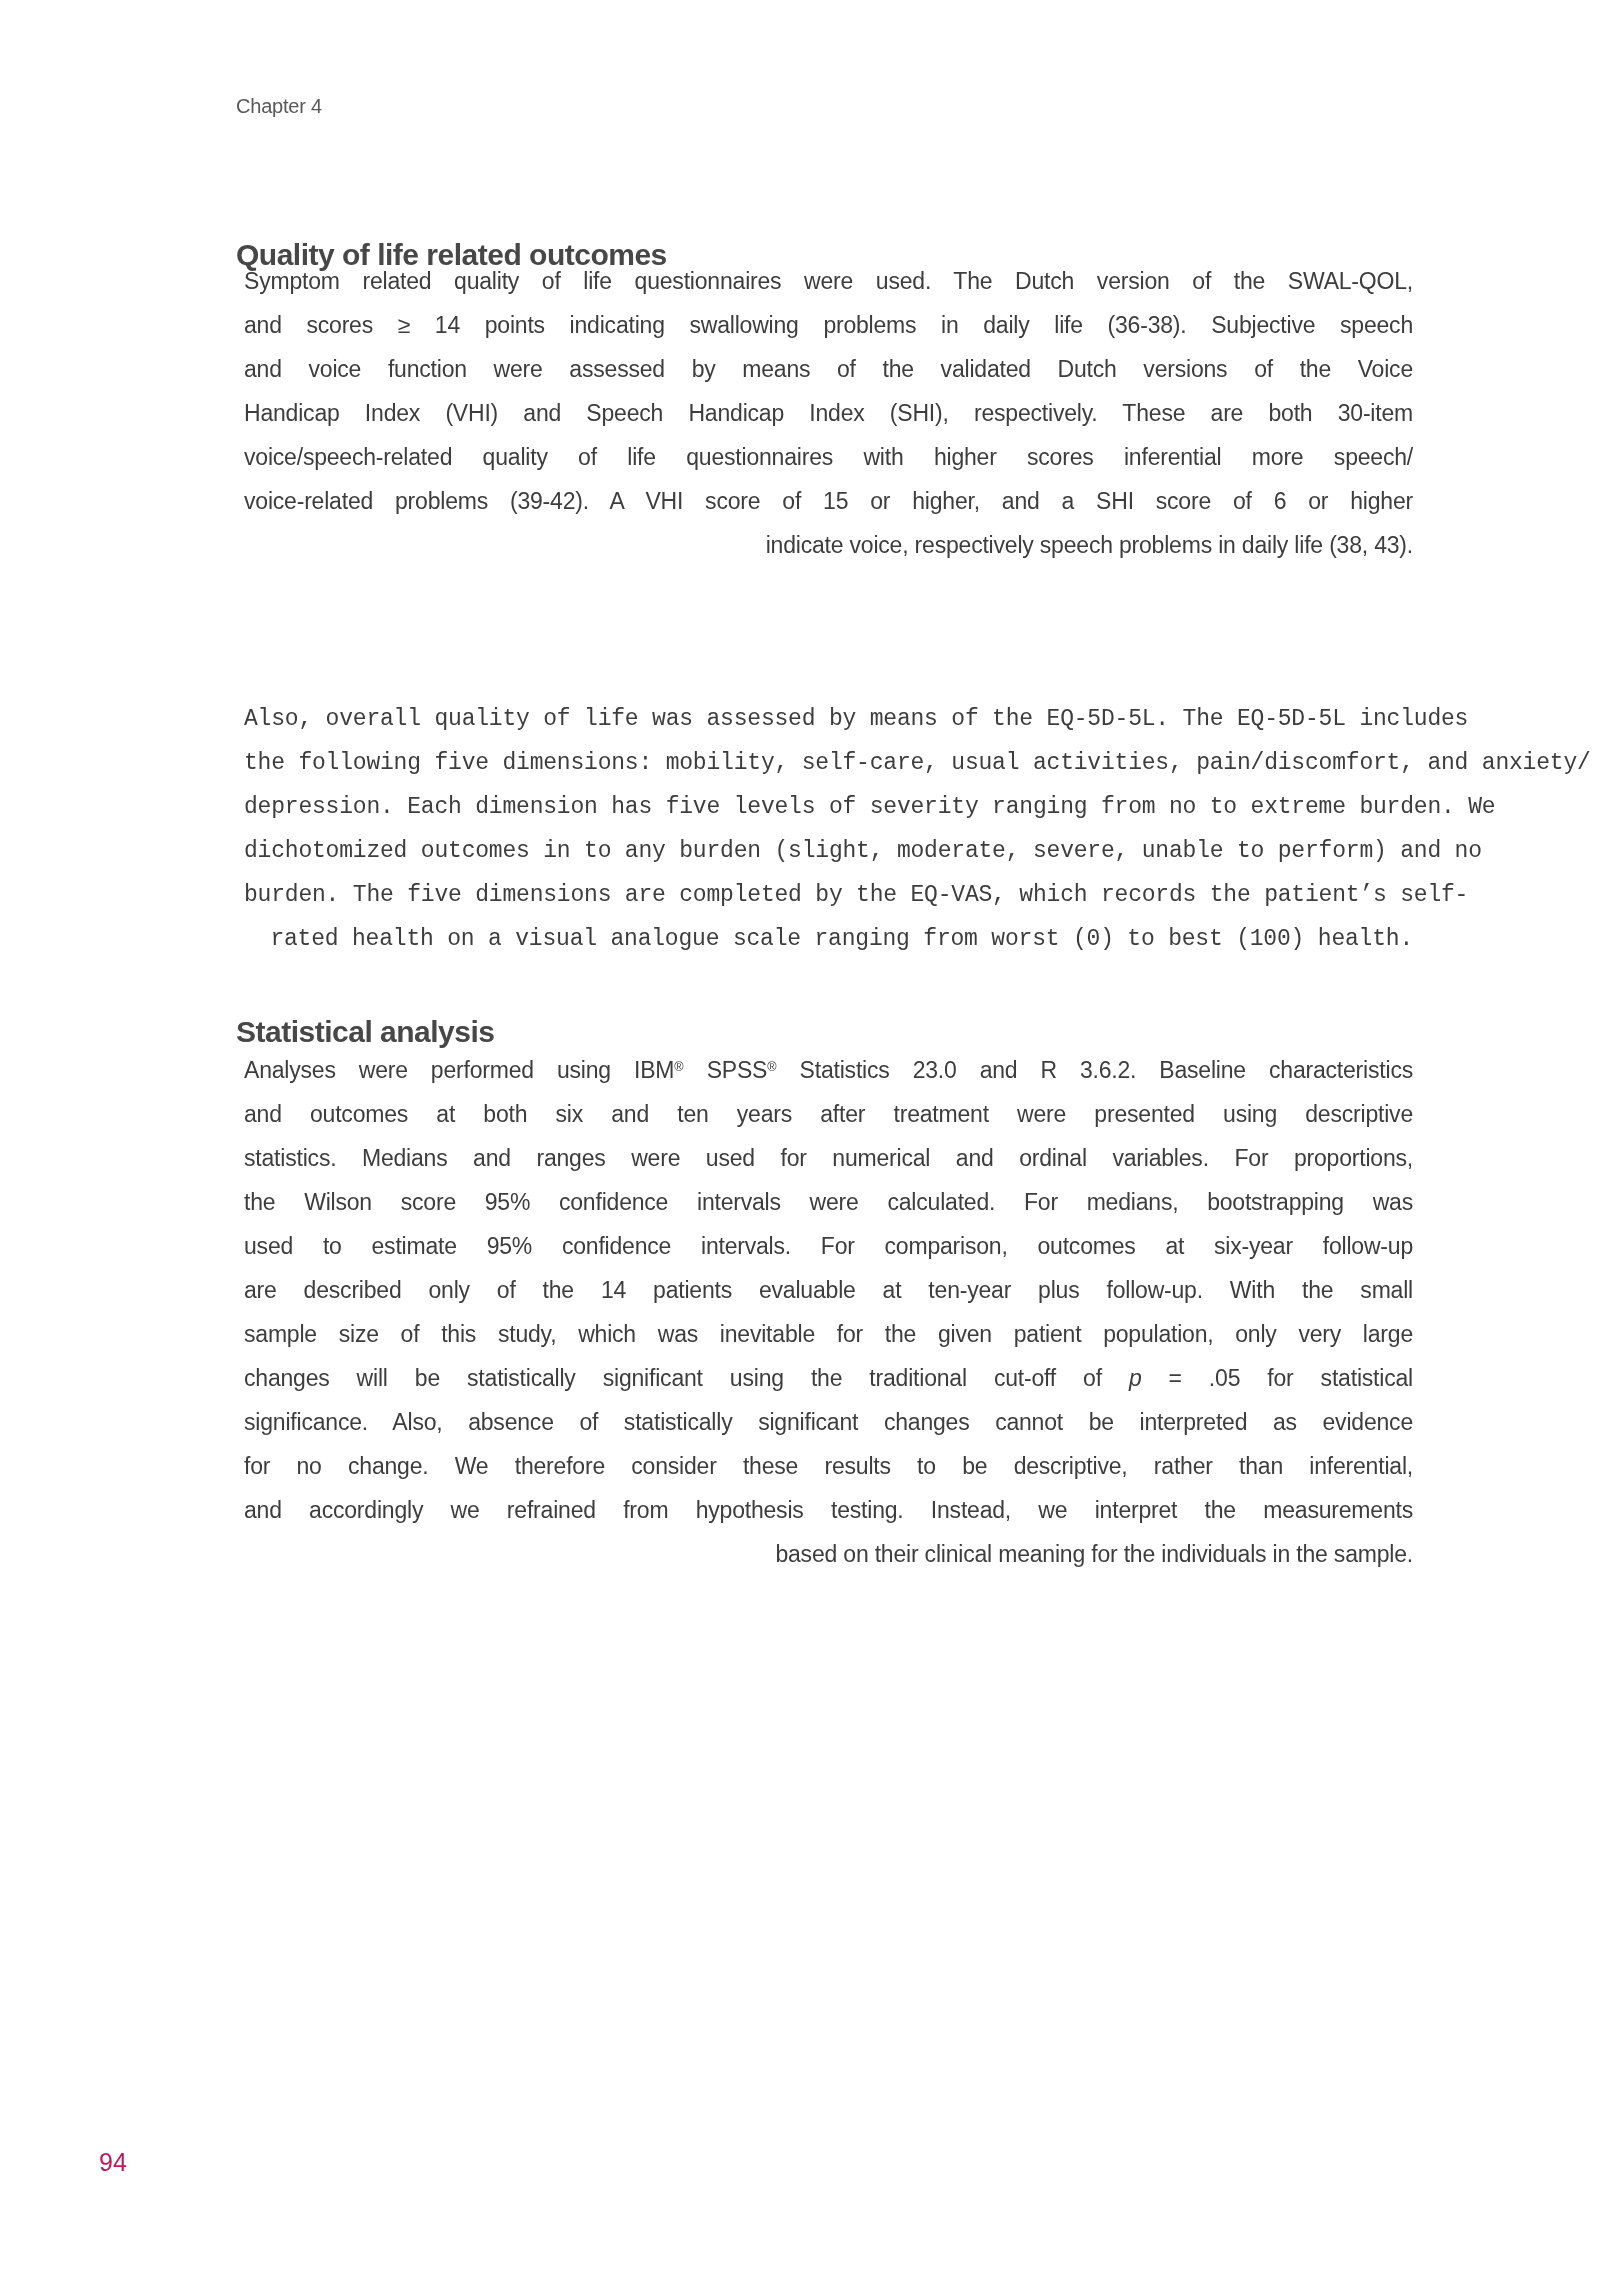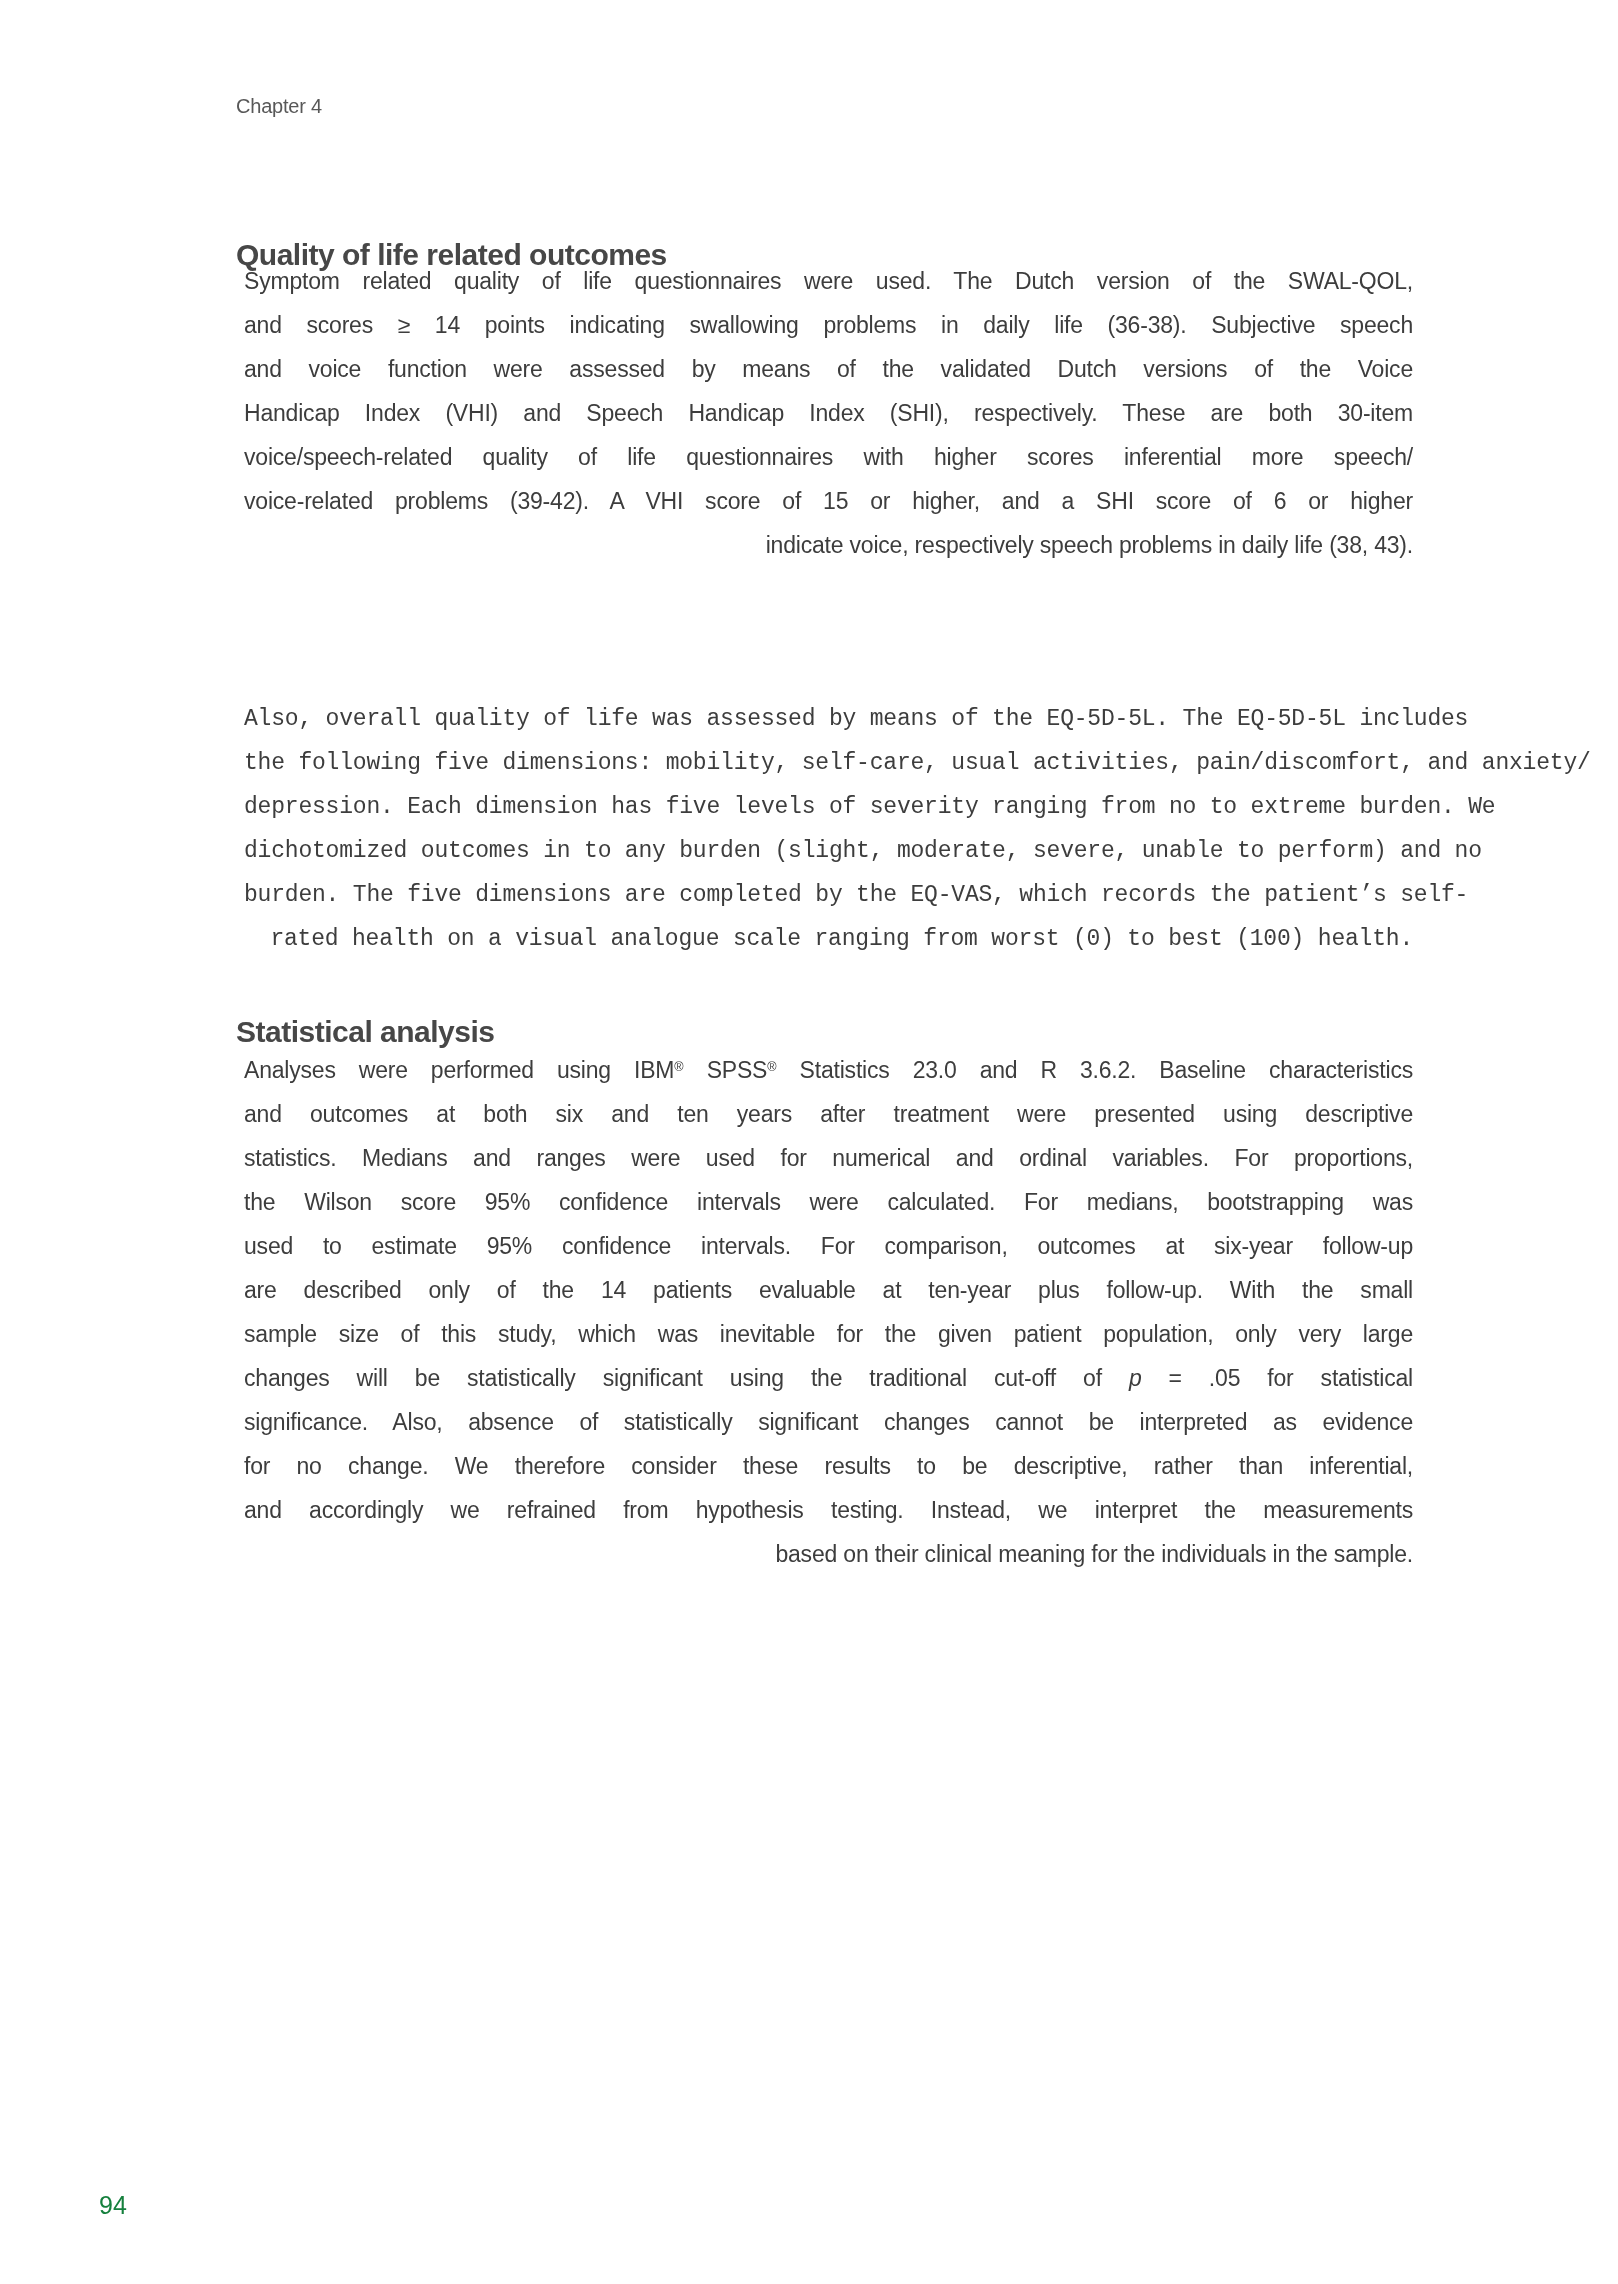--- a/index.html
+++ b/index.html
@@ -65,22 +65,21 @@
     font-size: 0.55em;
     vertical-align: 0.55em;
     letter-spacing: 0;
   }
   .page-number {
     position: absolute;
     left: 99px;
     top: 2147px;
     font-size: 25px;
     line-height: 1.2;
-    color: #15803d;
-    margin-top: 43px;
+    color: #be185d;
   }
 </style>
 </head>
 <body>
 
 <div class="page">
   <div class="running-header">Chapter 4</div>
 
   <main class="content">
       <h2 class="section-heading sec0-heading">Quality of life related outcomes</h2>

